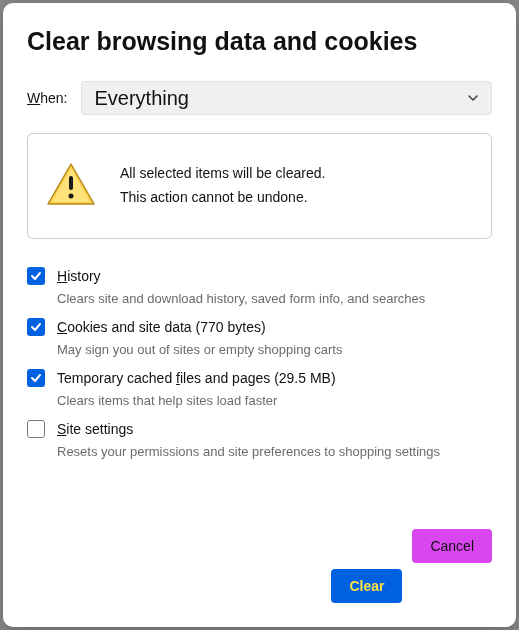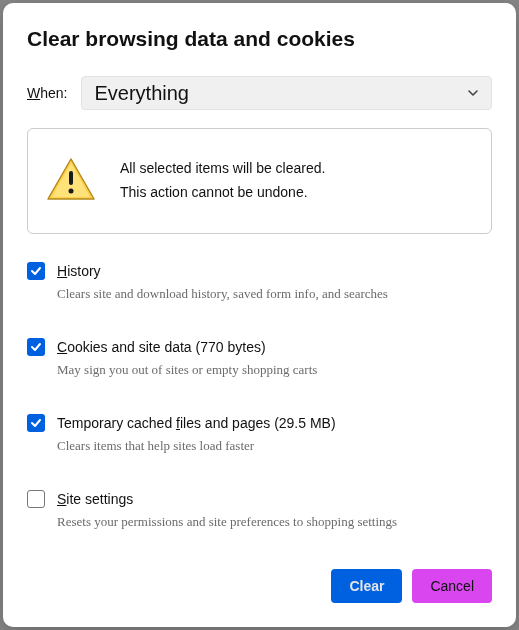--- a/index.html
+++ b/index.html
@@ -15,21 +15,21 @@
     position: absolute;
     top: 3px; left: 3px; right: 3px; bottom: 3px;
     background: #fff;
     border-radius: 10px;
     box-shadow: 0 4px 20px rgba(0,0,0,0.25);
     padding: 24px;
     display: flex;
     flex-direction: column;
   }
   .title {
-    font-size: 21px;
+    font-size: 25px;
     font-weight: 600;
     color: #111;
     margin: 0 0 18px 0;
   }
   .when-row {
     display: flex;
     align-items: center;
     gap: 14px;
     margin-bottom: 18px;
     margin-top: 7px;
@@ -58,60 +58,59 @@
     border: 1px solid #ccc;
     border-radius: 6px;
     padding: 28px 18px;
     display: flex;
     align-items: center;
     gap: 24px;
     margin-bottom: 28px;
   }
   .warn-icon { width: 50px; flex-shrink: 0; }
   .warn-text { font-size: 14px; color: #111; line-height: 1.7; }
-  .opt-list { display: flex; flex-direction: column; gap: 36px; }
+  .opt-list { display: flex; flex-direction: column; gap: 12px; }
   .opt { display: flex; flex-direction: column; gap: 6px; }
   .opt-head { display: flex; align-items: center; gap: 12px; }
   .cb {
     width: 18px; height: 18px;
     border-radius: 3px;
     display: flex; align-items: center; justify-content: center;
     flex-shrink: 0;
     cursor: pointer;
   }
   .cb.checked { background: #0061e0; }
   .cb.unchecked { background: #fff; border: 1.5px solid #777; }
   .cb svg { display: block; }
   .opt-label { font-size: 14px; color: #111; }
   .opt-label .ul { text-decoration: underline; }
   .opt-desc {
     font-size: 13px;
     color: #6b6b6b;
     margin-left: 30px;
-    font-family: Liberation Serif, serif;
   }
   .footer {
     display: flex;
     justify-content: flex-end;
     gap: 10px;
     margin-top: auto;
     padding-top: 20px;
   }
   .btn {
     height: 34px;
     padding: 0 18px;
     border-radius: 4px;
     font-size: 14px;
     display: flex;
     align-items: center;
     justify-content: center;
     cursor: pointer;
     min-width: 68px;
   }
-  .btn-primary { background: #0061e0; color: #e5e5e5; font-weight: 600; }
+  .btn-primary { background: #0061e0; color: #fde047; font-weight: 600; margin-top: 40px; }
   .btn-secondary { background: #d946ef; color: #111; }
 </style>
 </head>
 <body>
 
 <div class="dialog">
   <h1 class="title">Clear browsing data and cookies</h1>
 
   <div class="when-row">
     <span class="when-label"><span class="ul">W</span><span>hen:</span></span>

